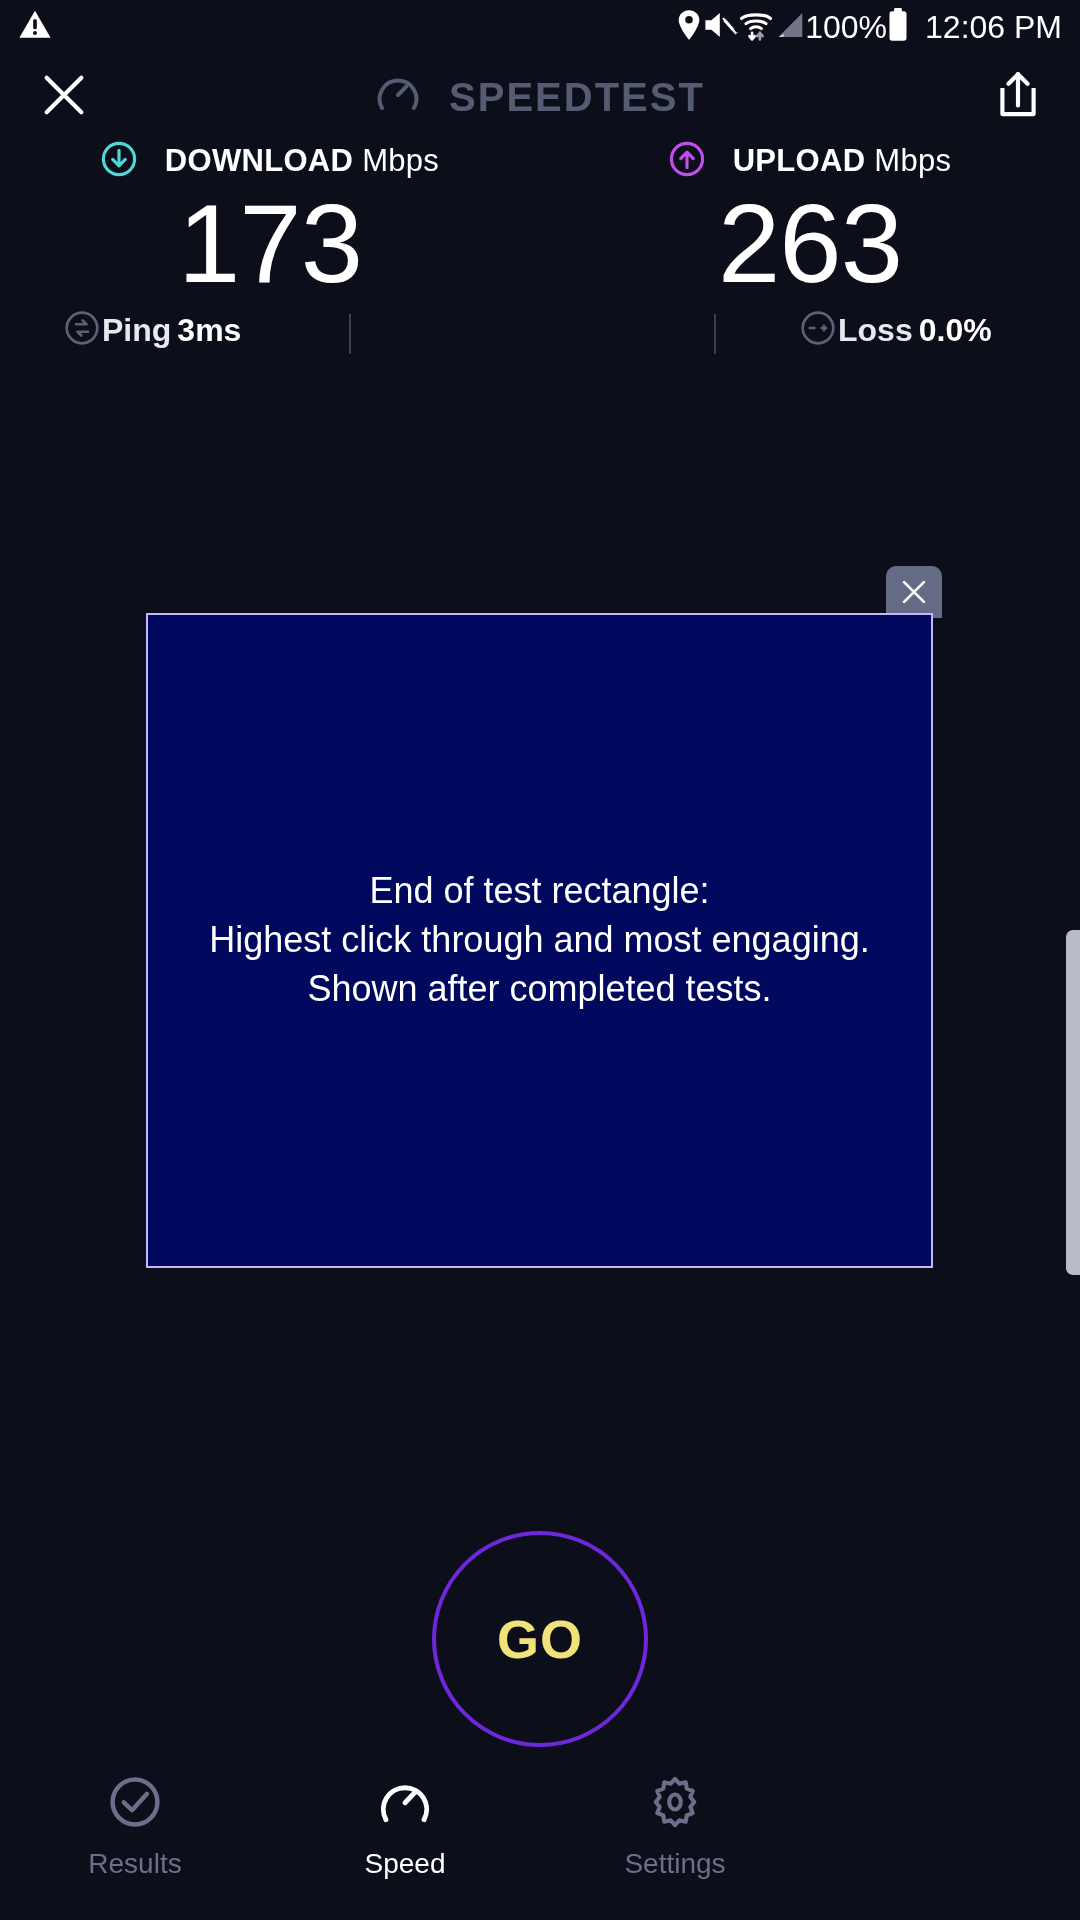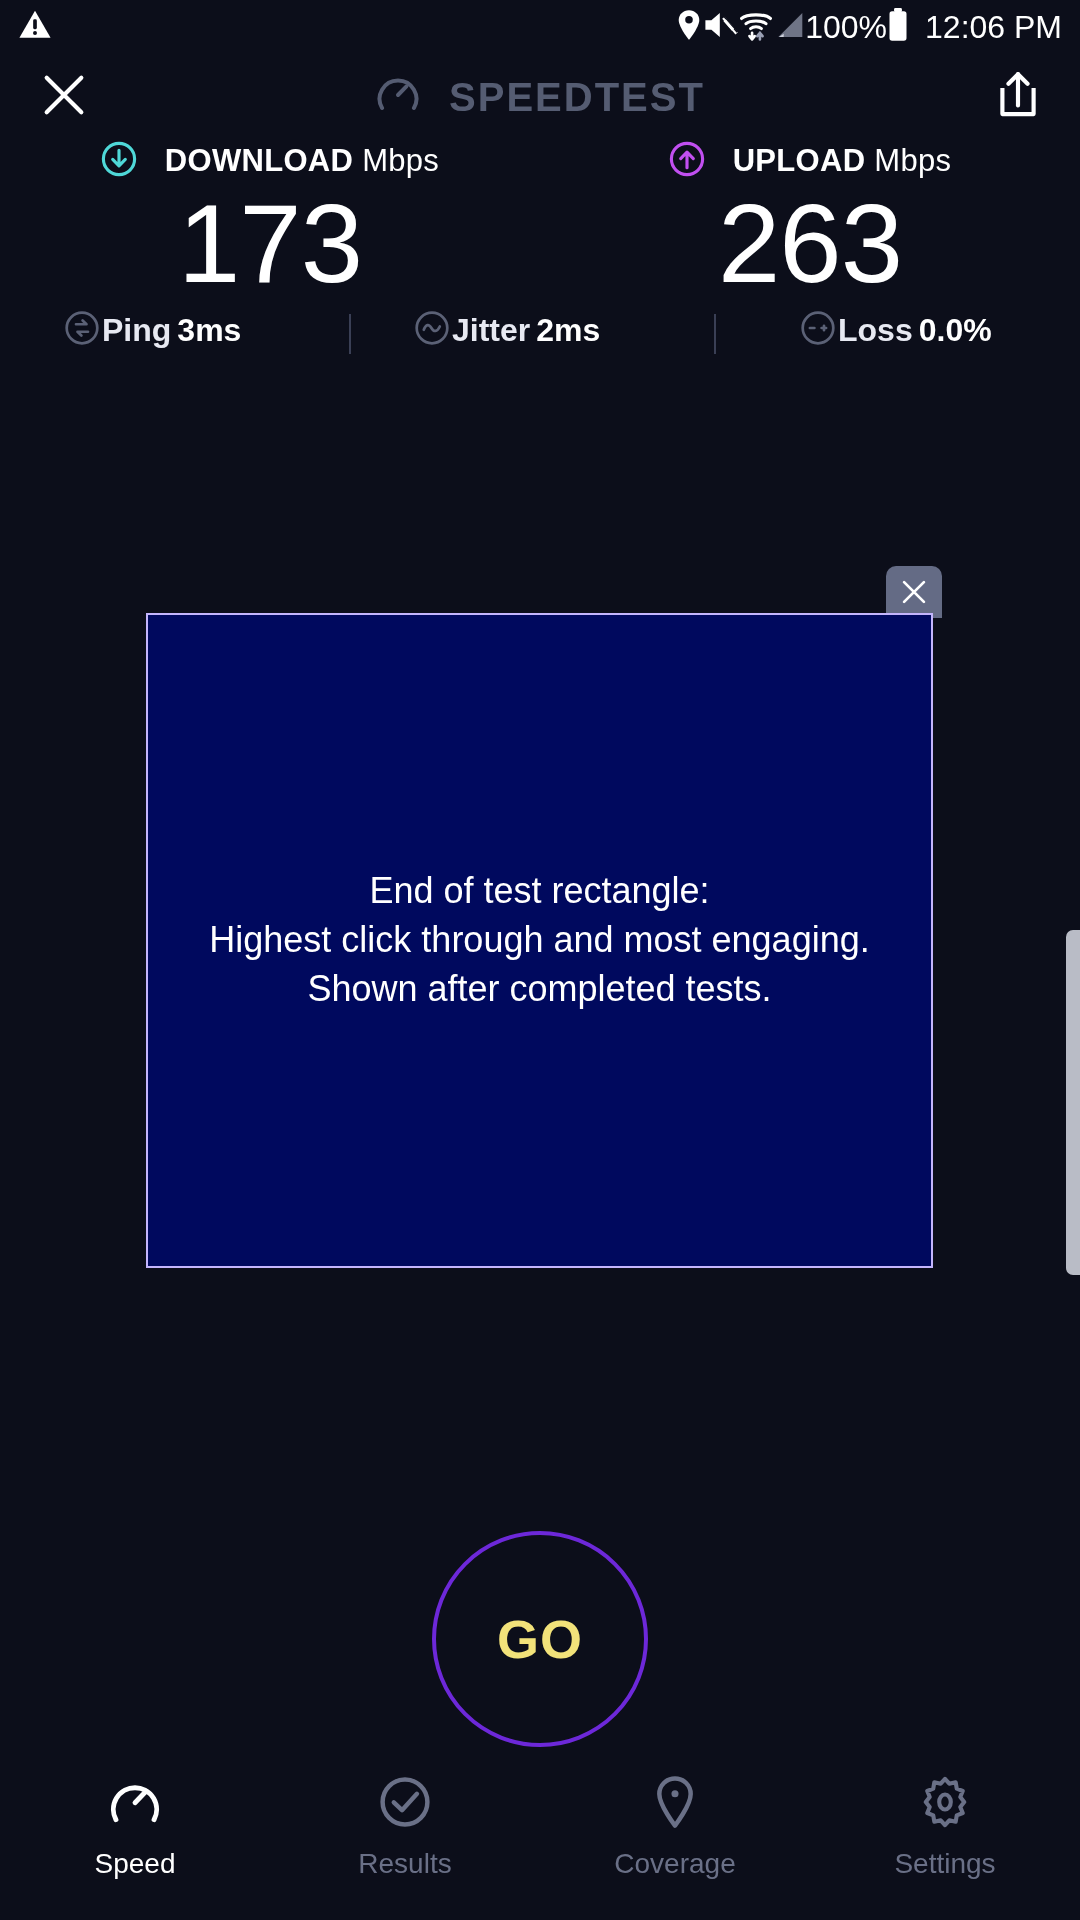--- a/index.html
+++ b/index.html
@@ -242,30 +242,20 @@
       <span>
         <svg width="36" height="36" viewBox="0 0 24 24">
           <circle cx="12" cy="12" r="10.2" stroke="#5b6176" stroke-width="1.8" fill="none"></circle>
           <path d="M8 9.5 H15 L12.4 7 M16 14.5 H9 L11.6 17" stroke="#5b6176" stroke-width="1.8" fill="none" stroke-linecap="round" stroke-linejoin="round"></path>
         </svg>
       </span>
       <span class="metric-name">Ping</span>
       <span class="metric-val">3ms</span>
     </div>
     <div class="m-sep1"></div>
-    <div class="metric m-jitter">
-      <span>
-        <svg width="36" height="36" viewBox="0 0 24 24">
-          <circle cx="12" cy="12" r="10.2" stroke="#5b6176" stroke-width="1.8" fill="none"></circle>
-          <path d="M6.5 13.2 C8 9.2 10 9.2 11.6 12 C13.2 14.8 15.4 14.8 17.2 11" stroke="#5b6176" stroke-width="1.8" fill="none" stroke-linecap="round"></path>
-        </svg>
-      </span>
-      <span class="metric-name">Jitter</span>
-      <span class="metric-val">2ms</span>
-    </div>
     <div class="m-sep2"></div>
     <div class="metric m-loss">
       <span>
         <svg width="36" height="36" viewBox="0 0 24 24">
           <circle cx="12" cy="12" r="10.2" stroke="#5b6176" stroke-width="1.8" fill="none"></circle>
           <path d="M6.6 12 H9.6 M14.4 12 H17.4 M16 10.5 V13.5" stroke="#5b6176" stroke-width="1.8" fill="none" stroke-linecap="round"></path>
         </svg>
       </span>
       <span class="metric-name">Loss</span>
       <span class="metric-val">0.0%</span>
@@ -285,50 +275,41 @@
     </div>
   </div>
 
   <div class="scrollbar"></div>
 
   <div class="go-btn">
     <span class="go-label">GO</span>
   </div>
 
   <div class="bottomnav">
+    <div class="nav-item">
+      <span>
+        <svg width="56" height="56" viewBox="0 0 30 30">
+          <circle cx="15" cy="15" r="12" stroke="#6a7087" stroke-width="2.4" fill="none"></circle>
+          <path d="M9 15.2 L13.4 19.4 L21.4 10.6" stroke="#6a7087" stroke-width="2.4" fill="none" stroke-linecap="round" stroke-linejoin="round"></path>
+        </svg>
+      </span>
+      <span class="nav-label">Results</span>
+    </div>
     <div class="nav-item active">
       <span>
         <svg width="56" height="56" viewBox="0 0 30 30">
           <path d="M4.8 24.5 A11.6 11.6 0 1 1 25.2 24.5" stroke="#ffffff" stroke-width="2.6" fill="none" stroke-linecap="round"></path>
           <path d="M15 15.4 L20.4 9.8" stroke="#ffffff" stroke-width="2.6" stroke-linecap="round"></path>
         </svg>
       </span>
       <span class="nav-label">Speed</span>
     </div>
     <div class="nav-item">
       <span>
         <svg width="56" height="56" viewBox="0 0 30 30">
-          <circle cx="15" cy="15" r="12" stroke="#6a7087" stroke-width="2.4" fill="none"></circle>
-          <path d="M9 15.2 L13.4 19.4 L21.4 10.6" stroke="#6a7087" stroke-width="2.4" fill="none" stroke-linecap="round" stroke-linejoin="round"></path>
-        </svg>
-      </span>
-      <span class="nav-label">Results</span>
-    </div>
-    <div class="nav-item">
-      <span>
-        <svg width="56" height="56" viewBox="0 0 30 30">
-          <path d="M15 2.4 C10.3 2.4 6.6 6.1 6.6 10.7 C6.6 16.8 15 27.6 15 27.6 S23.4 16.8 23.4 10.7 C23.4 6.1 19.7 2.4 15 2.4 Z" stroke="#6a7087" stroke-width="2.4" fill="none" stroke-linejoin="round"></path>
-          <circle cx="15" cy="10.6" r="1.9" fill="#6a7087"></circle>
-        </svg>
-      </span>
-      <span class="nav-label">Coverage</span>
-    </div>
-    <div class="nav-item">
-      <span>
-        <svg width="56" height="56" viewBox="0 0 30 30">
           <path d="M15 2.6 L17.3 5.2 L20.7 4.4 L21.3 7.8 L24.5 9.1 L23.2 12.3 L25.3 15 L23.2 17.7 L24.5 20.9 L21.3 22.2 L20.7 25.6 L17.3 24.8 L15 27.4 L12.7 24.8 L9.3 25.6 L8.7 22.2 L5.5 20.9 L6.8 17.7 L4.7 15 L6.8 12.3 L5.5 9.1 L8.7 7.8 L9.3 4.4 L12.7 5.2 Z" stroke="#6a7087" stroke-width="2.2" fill="none" stroke-linejoin="round"></path>
           <ellipse cx="15" cy="15" rx="3.1" ry="4" stroke="#6a7087" stroke-width="2.2" fill="none"></ellipse>
         </svg>
       </span>
       <span class="nav-label">Settings</span>
     </div>
   </div>
 
 </div>
 

